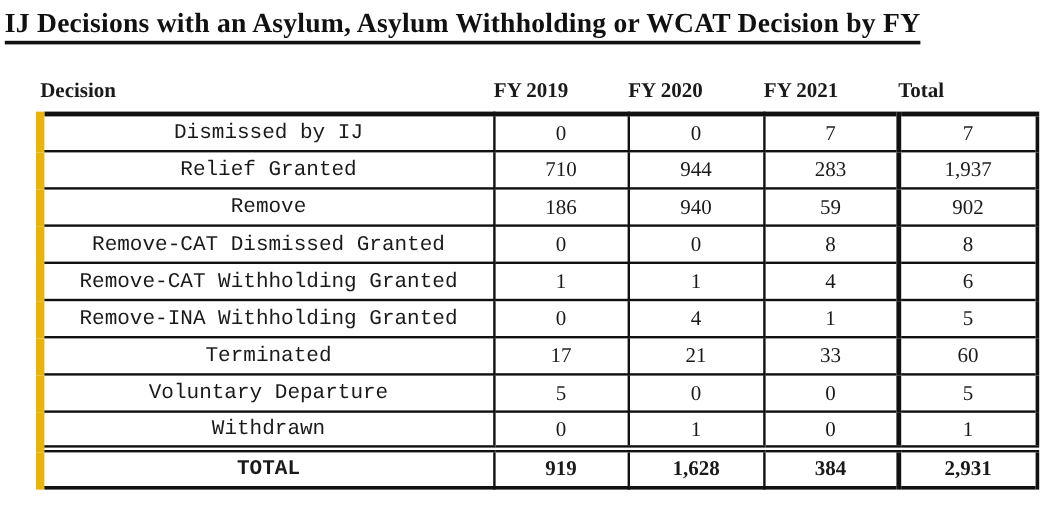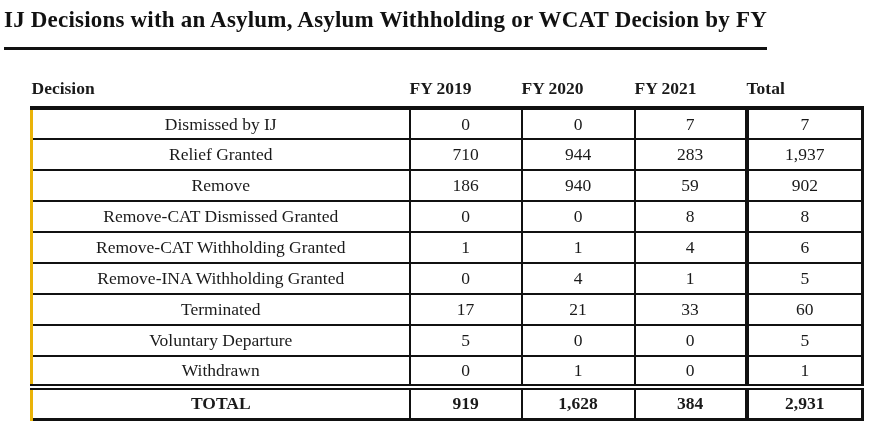--- a/index.html
+++ b/index.html
@@ -16,21 +16,21 @@
     color: #1a1a1a;
   }
   .title-wrap { padding: 7px 0 0 4px; }
   .page-title {
     display: inline-block;
     font-size: 23px;
     font-weight: bold;
     letter-spacing: 0.2px;
     color: #111111;
     border-bottom: 3px solid #111111;
-    padding-bottom: 14px;
+    padding-bottom: 1px;
     white-space: nowrap;
   }
   table.decisions {
     border-collapse: collapse;
     table-layout: fixed;
     width: 831px;
     margin: 24px 0 0 30px;
     color: #1a1a1a;
   }
   col.c-decision { width: 378px; }
@@ -52,21 +52,21 @@
   tbody { border: 3px solid #111111; border-top-width: 4px; }
   tbody td {
     border: 2px solid #111111;
     height: 31px;
     text-align: center;
     vertical-align: middle;
     font-size: 17.5px;
     padding: 0;
     white-space: nowrap;
   }
-  tbody tr td:first-child { border-left: 3px solid #eab308; }
+  tbody tr td:first-child { border-left: 7px solid #eab308; font-family: Liberation Mono, monospace; }
   tbody tr td:last-child { border-left: 4px solid #111111; border-right: 3px solid #111111; }
   tbody tr.total-row td {
     border-top: 6px double #111111;
     font-weight: bold;
     height: 32px;
   }
 </style>
 </head>
 <body>
 

